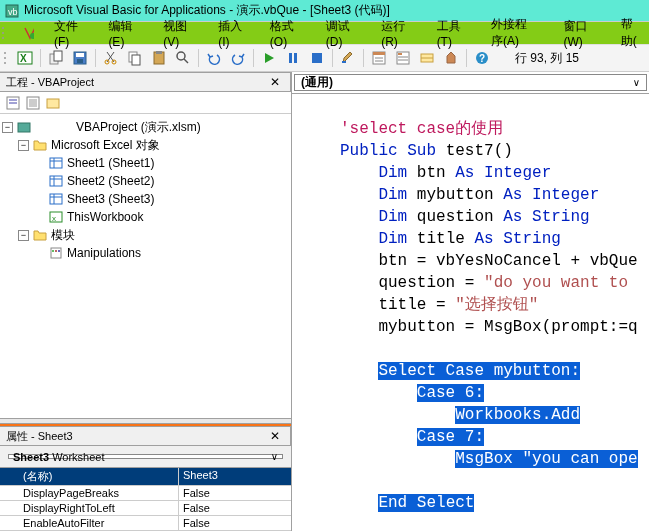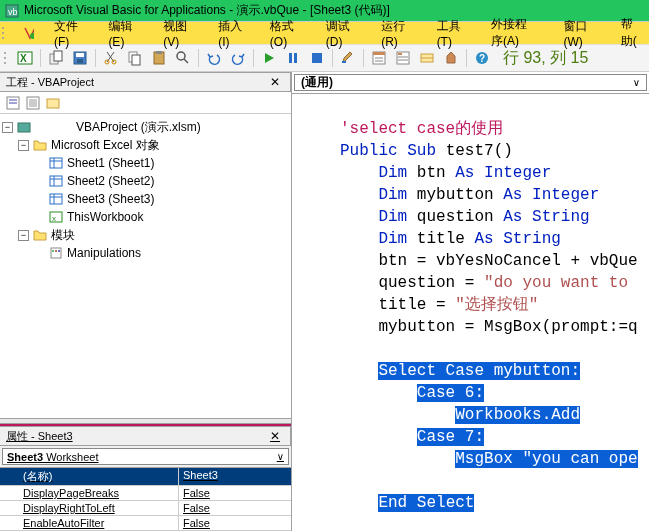--- a/index.html
+++ b/index.html
@@ -1,40 +1,40 @@
 <!DOCTYPE html>
 <html><head>
 <meta charset="utf-8">
 <style>
   * { box-sizing: border-box; margin: 0; padding: 0; }
   body { font-family: "Microsoft YaHei", "SimSun", Tahoma, sans-serif; font-size: 12px; background: #f0f0f0; width: 649px; height: 531px; overflow: hidden; }
-  .titlebar { background: #22c55e; border-bottom: 1px solid #ccc; height: 22px; display: flex; align-items: center; padding: 8px 4px; }
+  .titlebar { background: #5eead4; border-bottom: 1px solid #ccc; height: 22px; display: flex; align-items: center; padding: 8px 4px; }
   .titlebar svg { margin-right: 4px; }
-  .menubar { background: #fde047; height: 22px; display: flex; align-items: center; padding: 0 2px; gap: 14px; }
+  .menubar { background: #84cc16; height: 22px; display: flex; align-items: center; padding: 0 2px; gap: 14px; }
   .grip { width: 6px; height: 16px; display: flex; flex-direction: column; justify-content: space-around; margin-right: 2px; }
   .grip span { width: 2px; height: 2px; background: #999; border-radius: 50%; display: block; }
   .menu-item { padding: 2px 6px; cursor: default; }
   .toolbar { background: #f4f4f4; height: 28px; display: flex; align-items: center; padding: 0 4px; gap: 2px; border-top: 1px solid #e0e0e0; border-bottom: 1px solid #ccc; }
   .tb-btn { width: 22px; height: 22px; display: flex; align-items: center; justify-content: center; cursor: default; border-radius: 2px; }
   .tb-sep { width: 1px; height: 18px; background: #ccc; margin: 0 2px; }
-  .tb-status { margin-left: 8px; color: #4d7c0f; font-size: 16px; }
+  .tb-status { margin-left: 20px; color: #000000; font-size: 12px; }
   .main { display: flex; height: calc(531px - 72px); }
   .left { width: 292px; display: flex; flex-direction: column; border-right: 1px solid #a0a0a0; }
   .right { flex: 1; display: flex; flex-direction: column; background: #fff; }
   .pane-title { background: #f0f0f0; border: 1px solid #a0a0a0; border-left: none; height: 20px; display: flex; align-items: center; padding: 0 6px; font-size: 11px; }
   .pane-title .x { margin-left: auto; font-family: Arial; font-size: 12px; cursor: default; padding: 0 4px; }
   .proj-tools { height: 22px; display: flex; align-items: center; gap: 2px; padding: 2px 4px; border-bottom: 1px solid #ccc; background: #fff; }
   .tree { flex: 1; background: #fff; overflow: auto; padding: 4px 2px; font-size: 12px; }
   .tree-row { display: flex; align-items: center; height: 18px; white-space: nowrap; }
   .twisty { width: 11px; height: 11px; border: 1px solid #888; margin-right: 3px; display: inline-flex; align-items: center; justify-content: center; font-size: 9px; line-height: 9px; background: #fff; font-family: Arial; }
   .tree-icon { width: 16px; height: 14px; margin-right: 3px; display: inline-flex; align-items: center; justify-content: center; }
   .bold { font-weight: normal; margin-left: 41px; }
-  .props-pane { border-top: 2px solid #be185d; text-decoration: underline; }
+  .props-pane { border-top: 2px solid #f97316; }
   .props-select { height: 22px; display: flex; border-bottom: 1px solid #a0a0a0; }
-  .props-select .sel { flex: 1; border: 1px solid #888; margin: 2px; padding: 1px 4px; display: flex; align-items: center; font-size: 11px; background: #fff; }
+  .props-select .sel { flex: 1; border: 1px solid #888; margin: 8px; padding: 1px 4px; display: flex; align-items: center; font-size: 11px; background: #fff; }
   .props-select .sel .dd { margin-left: auto; font-size: 10px; }
   .props-tabs { display: flex; height: 20px; background: #f0f0f0; }
   .ptab { border: 1px solid #888; border-bottom: none; padding: 2px 8px; font-size: 11px; background: #fff; margin-right: -1px; cursor: default; }
   .ptab.inactive { background: #e8e8e8; }
   .props-grid { background: #fff; font-size: 11px; }
   .props-grid .hdr, .props-grid .row { display: flex; border-bottom: 1px solid #ccc; }
   .props-grid .hdr { background: #003d7a; color: #fff; }
   .props-grid .c1 { width: 160px; padding: 1px 4px; border-right: 1px solid #ccc; margin-left: 19px; }
   .props-grid .c2 { flex: 1; padding: 1px 4px; }
   .code-dd { height: 22px; display: flex; border-bottom: 1px solid #a0a0a0; padding: 2px; }

